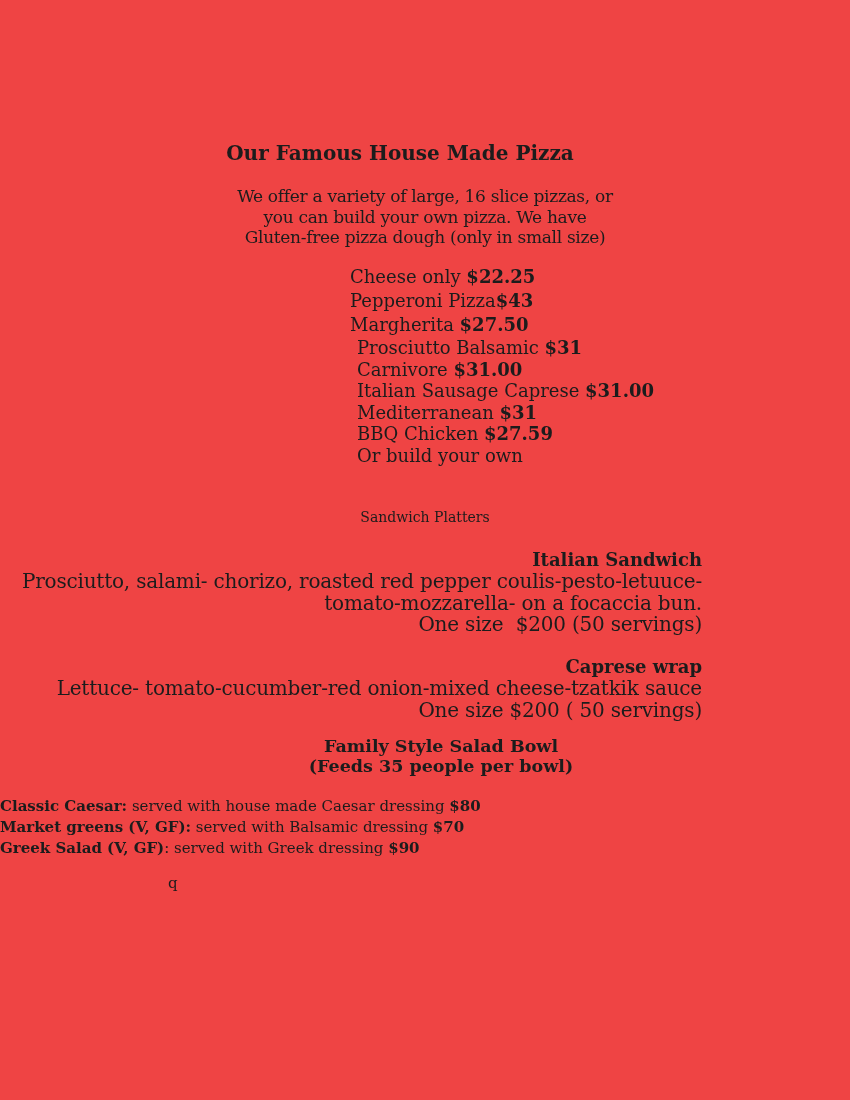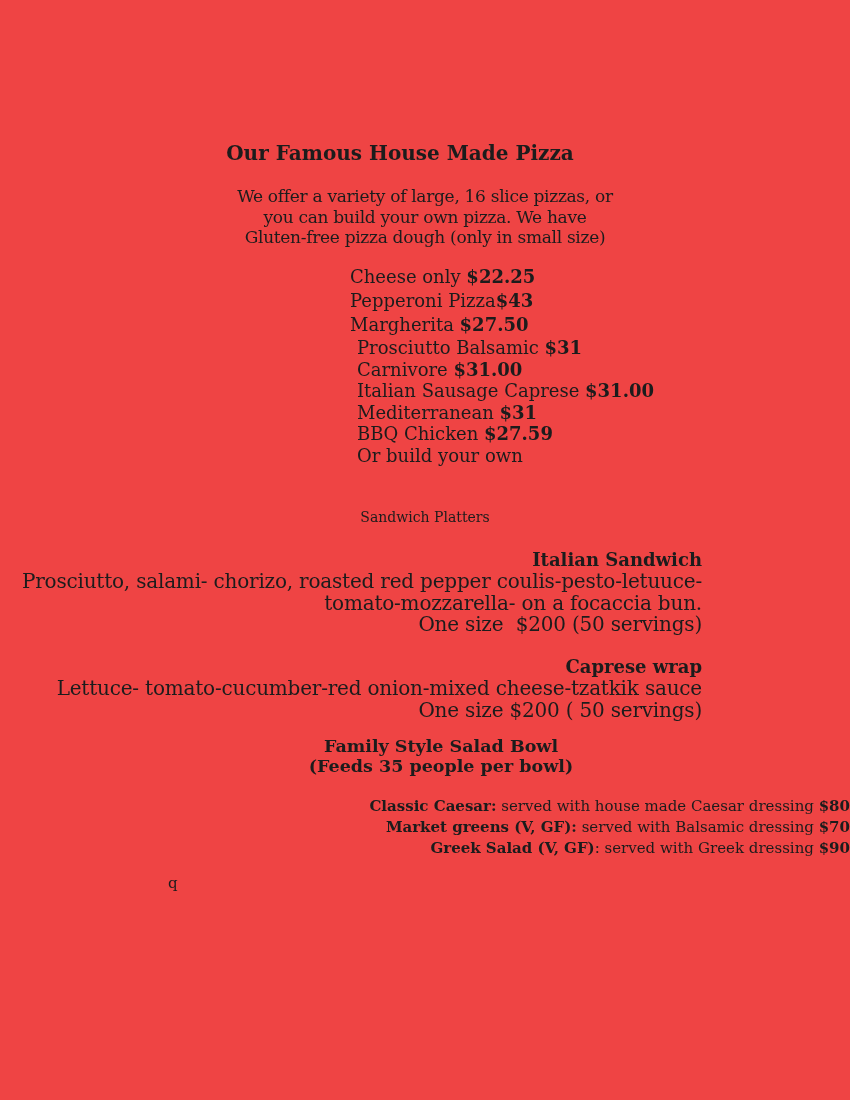--- a/index.html
+++ b/index.html
@@ -91,21 +91,21 @@
     font-size: 17.5px;
     font-weight: bold;
     line-height: 19.5px;
     padding-left: 16px;
   }
   .salad-list {
     position: absolute;
     top: 796px;
     left: 0;
     width: 850px;
-    text-align: right;
+    text-align: left;
     font-size: 15px;
     line-height: 21px;
   }
   .salad-item { white-space: pre; }
   .salad-item .b { font-weight: bold; }
   .stray-q {
     position: absolute;
     top: 874px;
     left: 168px;
     font-size: 15px;

